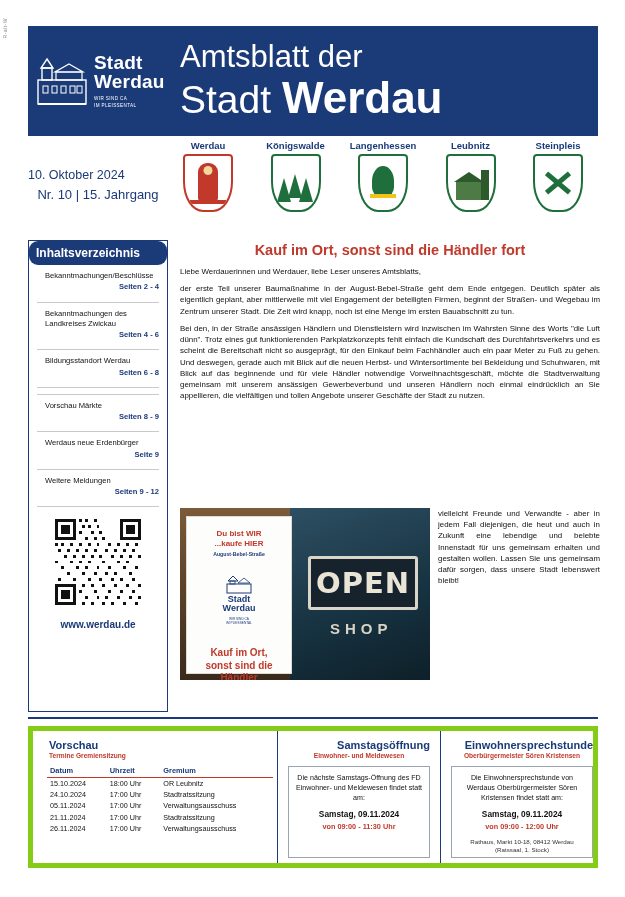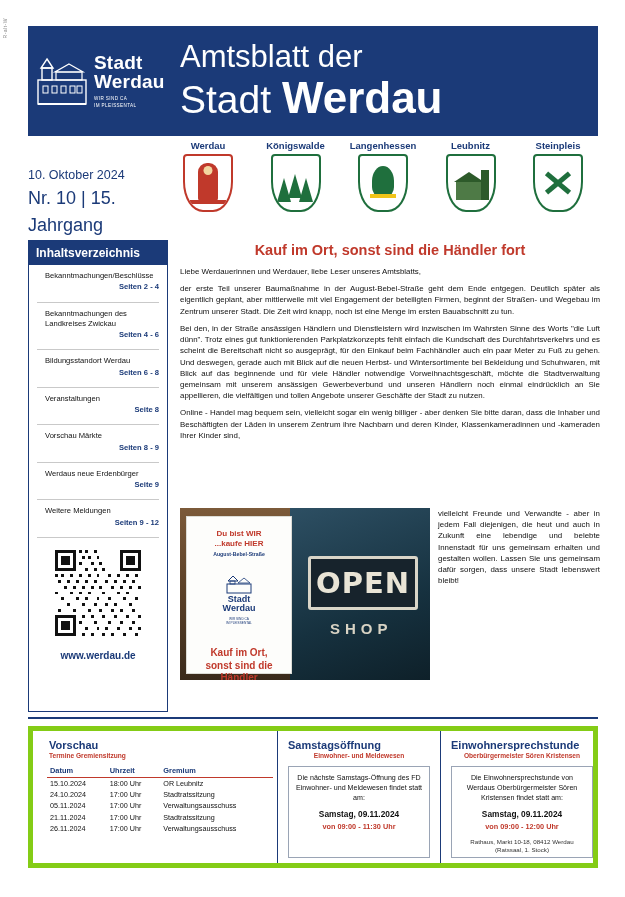--- a/index.html
+++ b/index.html
@@ -221,39 +221,40 @@
   .datebox {
     position: absolute;
     left: 28px;
     top: 166px;
     width: 140px;
     color: #1b3a78;
     font-size: 12.5px;
     line-height: 1.5;
   }
   .datebox .d1 { font-size: 12.5px; }
-  .datebox .d2 { font-size: 18px; }
+  .datebox .d2 { font-size: 13px; text-align: center; }
 
   
   .sidebar {
     position: absolute;
     left: 28px;
     top: 240px;
     width: 140px;
     border: 1px solid #1b3a78;
     box-sizing: border-box;
     background: #fff;
     height: 472px;
   }
   .sidebar-head {
     background: #1b3a78;
     color: #fff;
     font-size: 12px;
     font-weight: bold;
     padding: 5px 7px;
+    border-radius: 9px;
   }
   .toc {
     padding: 6px 8px 0 8px;
   }
   .toc-item {
     margin-bottom: 9px;
     line-height: 1.35;
   }
   .toc-item .t {
     font-size: 7.6px;
@@ -430,21 +431,21 @@
     box-sizing: border-box;
     padding: 8px 10px;
   }
   .bcol.c1 { width: 244px; }
   .bcol.c2 { width: 163px; border-left: 1px solid #1b3a78; }
   .bcol.c3 { width: 163px; border-left: 1px solid #1b3a78; }
   .bhead {
     color: #1b3a78;
     font-weight: bold;
     font-size: 11px;
-    text-align: left;
+    text-align: right;
   }
   .bcol.c1 .bhead { text-align: left; margin-left: 6px; }
   .bsub {
     color: #c0392b;
     font-weight: bold;
     font-size: 6.6px;
     text-align: center;
     margin-top: 1px;
   }
   .bcol.c1 .bsub { text-align: left; margin-left: 6px; }
@@ -617,24 +618,20 @@
         <span class="p">Seiten 4 - 6</span>
       </div>
       <div class="toc-sep"></div>
 
       <div class="toc-item">
         <span class="t">Bildungsstandort Werdau</span>
         <span class="p">Seiten 6 - 8</span>
       </div>
       <div class="toc-sep"></div>
 
-      <div class="toc-item">
-        <span class="t">Veranstaltungen</span>
-        <span class="p">Seite 8</span>
-      </div>
       <div class="toc-sep"></div>
 
       <div class="toc-item">
         <span class="t">Vorschau Märkte</span>
         <span class="p">Seiten 8 - 9</span>
       </div>
       <div class="toc-sep"></div>
 
       <div class="toc-item">
         <span class="t">Werdaus neue Erdenbürger</span>
@@ -762,21 +759,20 @@
       </div>
       <div class="site-url">www.werdau.de</div>
     </div>
   </div>
 
   <div class="article-title">Kauf im Ort, sonst sind die Händler fort</div>
   <div class="article">
     <p>Liebe Werdauerinnen und Werdauer, liebe Leser unseres Amtsblatts,</p>
     <p>der erste Teil unserer Baumaßnahme in der August-Bebel-Straße geht dem Ende entgegen. Deutlich später als eigentlich geplant, aber mittlerweile mit viel Engagement der beteiligten Firmen, beginnt der Straßen- und Wegebau im Zentrum unserer Stadt. Die Zeit wird knapp, noch ist eine Menge im ersten Bauabschnitt zu tun.</p>
     <p>Bei den, in der Straße ansässigen Händlern und Dienstleistern wird inzwischen im Wahrsten Sinne des Worts "die Luft dünn". Trotz eines gut funktionierenden Parkplatzkonzepts fehlt einfach die Kundschaft des Durchfahrtsverkehrs und es scheint die Bereitschaft nicht so ausgeprägt, für den Einkauf beim Fachhändler auch ein paar Meter zu Fuß zu gehen. Und deswegen, gerade auch mit Blick auf die neuen Herbst- und Wintersortimente bei Bekleidung und Schuhwaren, mit Blick auf das beginnende und für viele Händler notwendige Vorweihnachtsgeschäft, möchte die Stadtverwaltung gemeinsam mit unserem ansässigen Gewerbeverbund und unseren Händlern noch einmal eindrücklich an Sie appellieren, die vielfältigen und tollen Angebote unserer Geschäfte der Stadt zu nutzen.</p>
-    <p class="tight">Online - Handel mag bequem sein, vielleicht sogar ein wenig billiger - aber denken Sie bitte daran, dass die Inhaber und Beschäftigten der Läden in unserem Zentrum ihre Nachbarn und deren Kinder, Klassenkameradinnen und -kameraden Ihrer Kinder sind,</p>
   </div>
 
   <div class="photo-wrap">
     <div class="photo">
       <div class="glass"></div>
       <div class="openbox">
         <span>OPEN</span>
       </div>
       <div class="shoptext">SHOP</div>
       <div class="poster">

